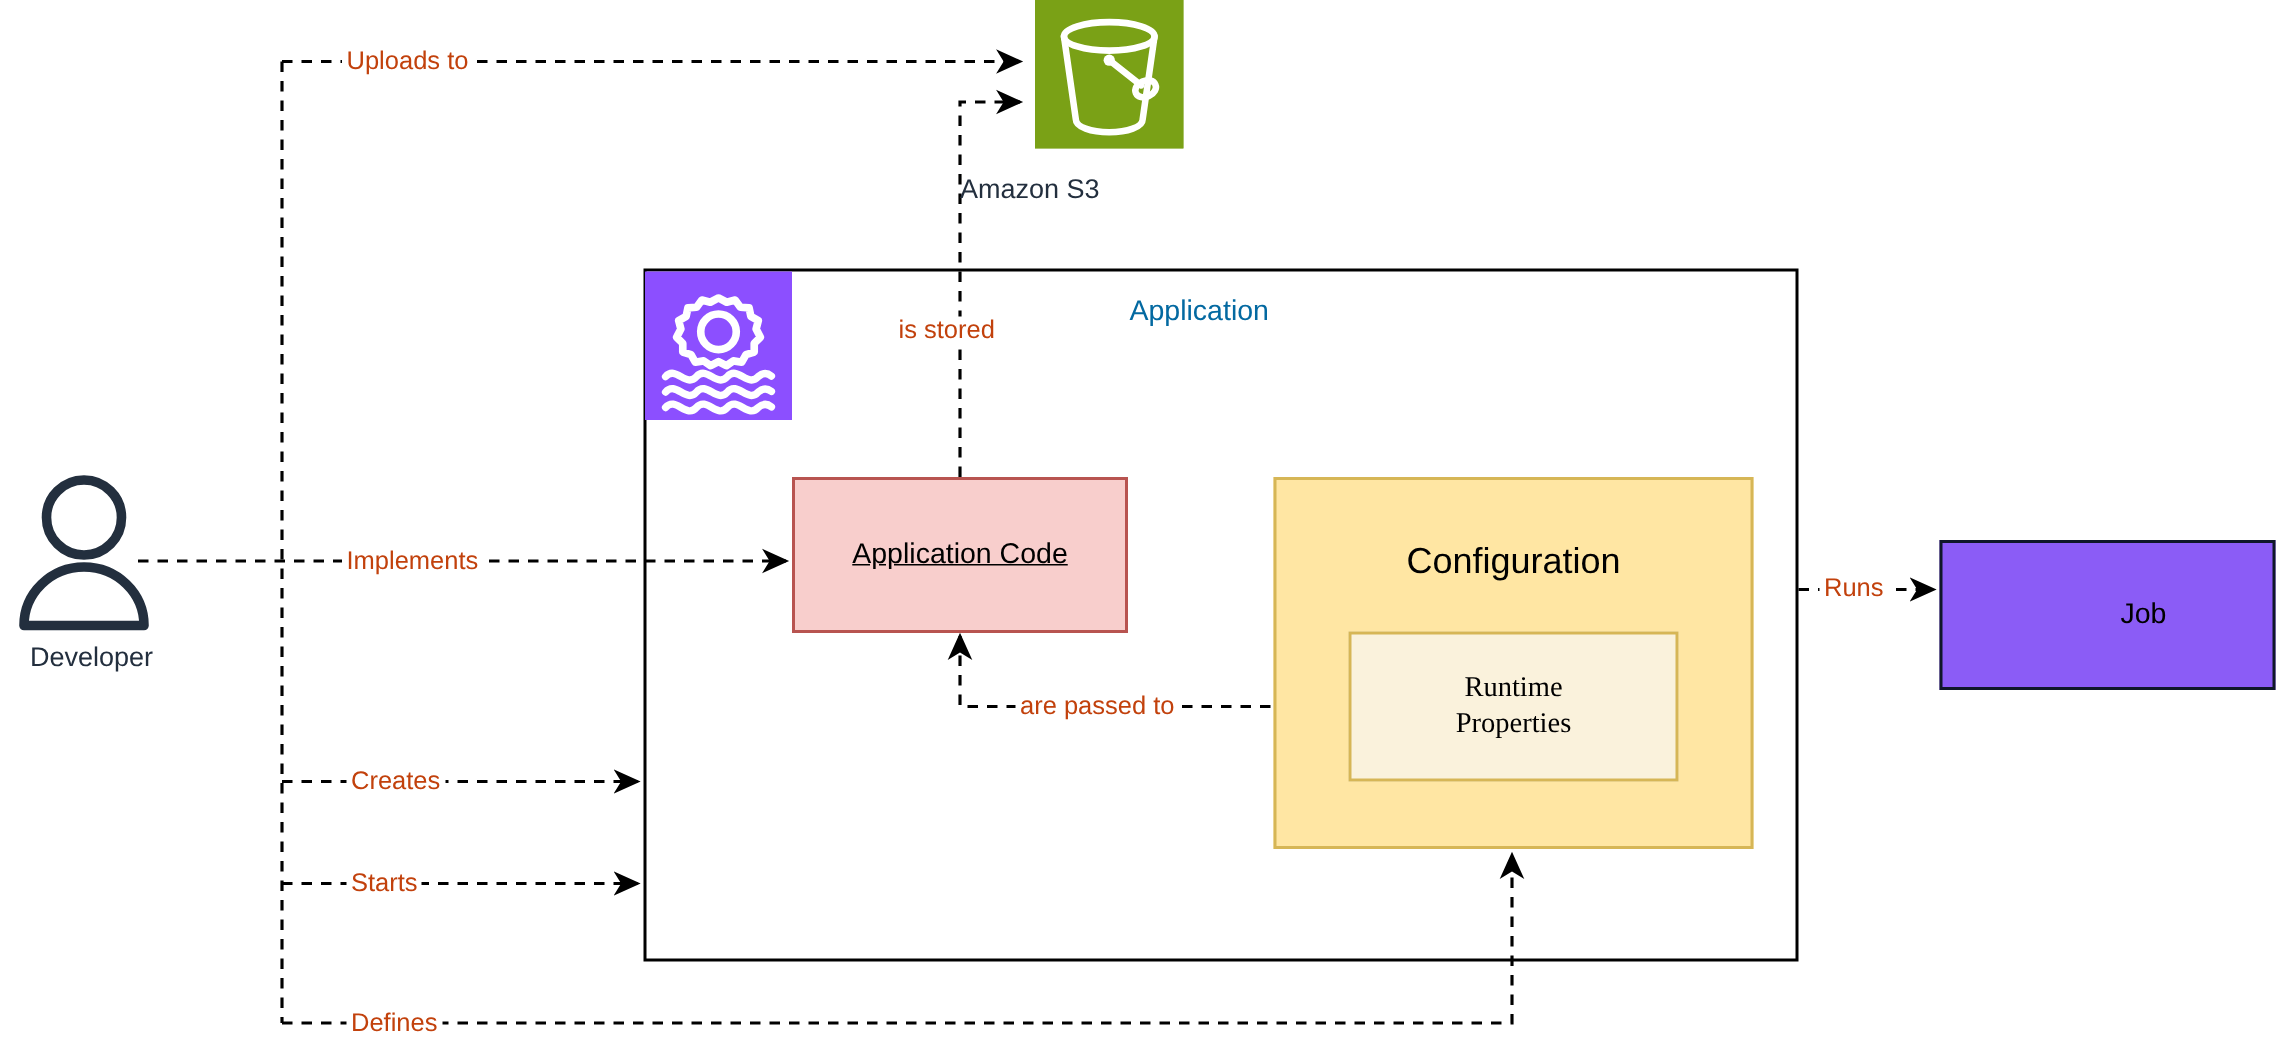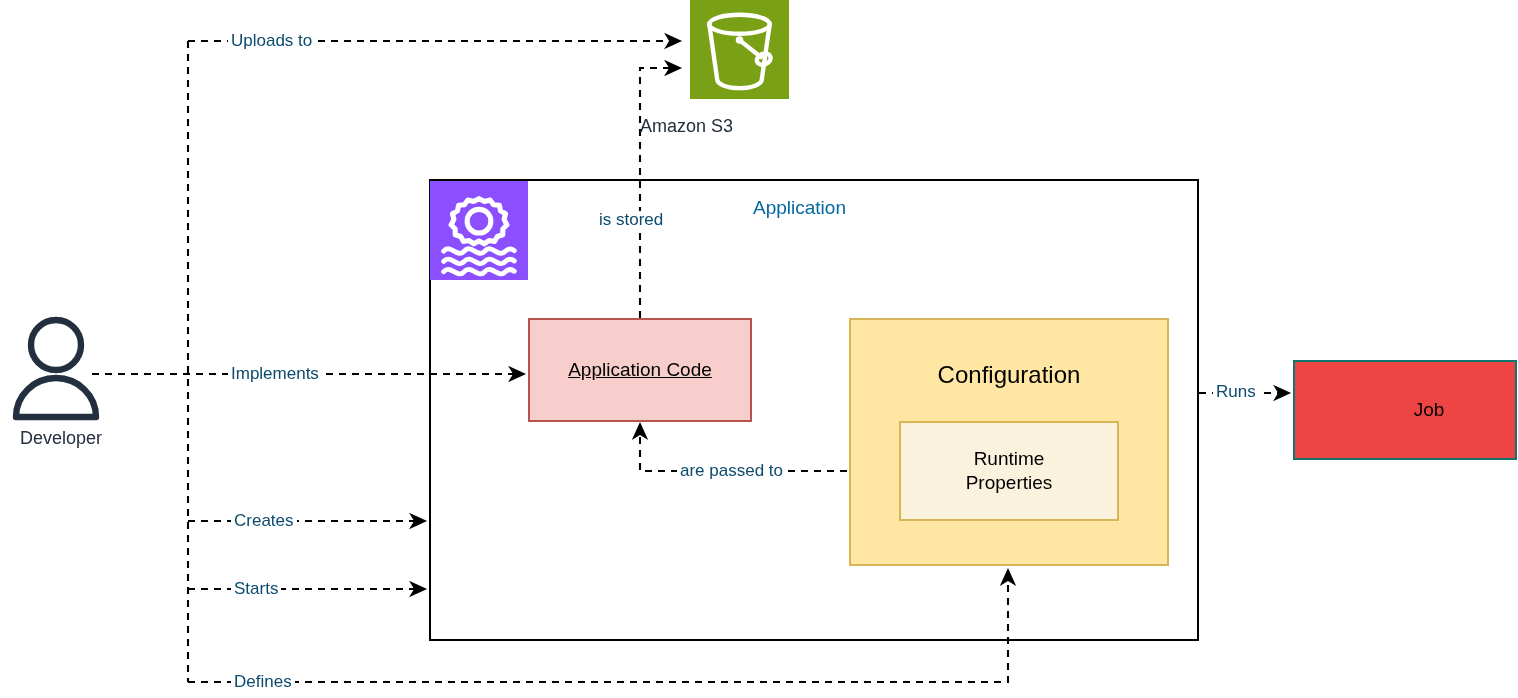--- a/index.html
+++ b/index.html
@@ -68,22 +68,22 @@
     left: 0;
     text-align: center;
     font-size: 24px;
     color: #000000;
   }
   .runtime-box {
     background: #FAF2DC;
     border: 2px solid #D6B656;
   }
   .job-box {
-    background: #ef4444;
-    border: 2px solid #0f766e;
+    background: #8b5cf6;
+    border: 2px solid #0f172a;
     padding-left: 48px;
   }
 
   
   .icon-square {
     display: block;
     line-height: 0;
   }
   .s3-icon { background: #7AA116; }
   .flink-icon { background: #8C4FFF; }
@@ -101,21 +101,21 @@
     position: absolute;
     font-size: 18px;
     color: #232F3E;
     white-space: nowrap;
   }
 
   
   .edge-label {
     position: absolute;
     font-size: 17px;
-    color: #0c4a6e;
+    color: #c2410c;
     background: #ffffff;
     white-space: nowrap;
     padding: 0 3px;
     line-height: 1.1;
   }
 </style>
 </head>
 <body>
 
 <div id="canvas">
@@ -198,21 +198,21 @@
   <div class="actor-label" style="left:4px; top:428px;margin-left:16px;">Developer</div>
 
   <div class="node box code-box" style="left:528px; top:318px; width:224px; height:104px;">
     <span>Application Code</span>
   </div>
 
   <div class="node config-box" style="left:849px; top:318px; width:320px; height:248px;">
     <div class="config-title">Configuration</div>
   </div>
 
-  <div class="node box runtime-box" style="left:899px; top:421px; width:220px; height:100px; flex-direction:column;">
+  <div class="node box runtime-box" style="left:899px; top:421px; width:220px; height:100px; flex-direction:column;font-family:Liberation Serif, serif;">
     <span>Runtime</span>
     <span>Properties</span>
   </div>
 
   <div class="node box job-box" style="left:1293px; top:360px; width:224px; height:100px;">
     <span>Job</span>
   </div>
 
   <div class="edge-label" style="left:228px; top:32px;">Uploads to</div>
 

